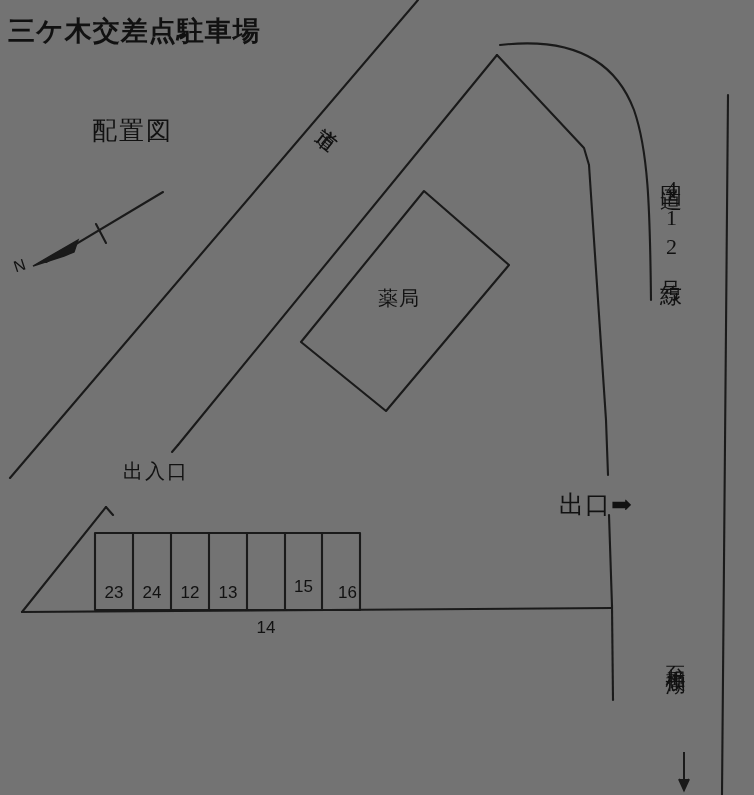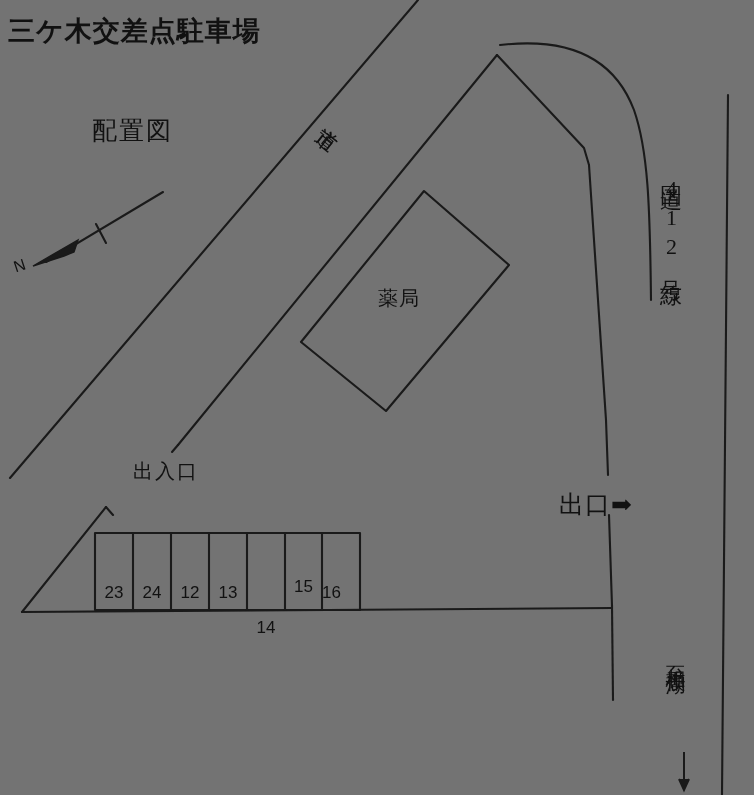--- a/index.html
+++ b/index.html
@@ -71,21 +71,21 @@
   }
   #label-to-sagamiko {
     left: 666px;
     top: 650px;
     font-size: 20px;
     writing-mode: vertical-rl;
     text-orientation: upright;
     letter-spacing: 3px;
   }
   #label-entrance-exit {
-    left: 133px;
+    left: 123px;
     top: 461px;
     font-size: 20px;
     letter-spacing: 2px;
   }
   #label-exit {
     left: 559px;
     top: 492px;
     font-size: 25px;
     letter-spacing: 1px;
   }
@@ -171,15 +171,15 @@
   <div class="txt" id="label-exit"><span>出口</span><span>➡</span></div>
 
   <div class="txt" id="label-north">N</div>
 
   <div class="stall-num" style="left:95px;  top:583px; width:38px;">23</div>
   <div class="stall-num" style="left:133px; top:583px; width:38px;">24</div>
   <div class="stall-num" style="left:171px; top:583px; width:38px;">12</div>
   <div class="stall-num" style="left:209px; top:583px; width:38px;">13</div>
   <div class="stall-num" style="left:247px; top:618px; width:38px;">14</div>
   <div class="stall-num" style="left:285px; top:577px; width:37px;">15</div>
-  <div class="stall-num" style="left:322px; top:583px; width:14px;">16</div>
+  <div class="stall-num" style="left:322px; top:583px; width:14px;padding-left:16px;">16</div>
 
 </div>
 
 </body></html>

